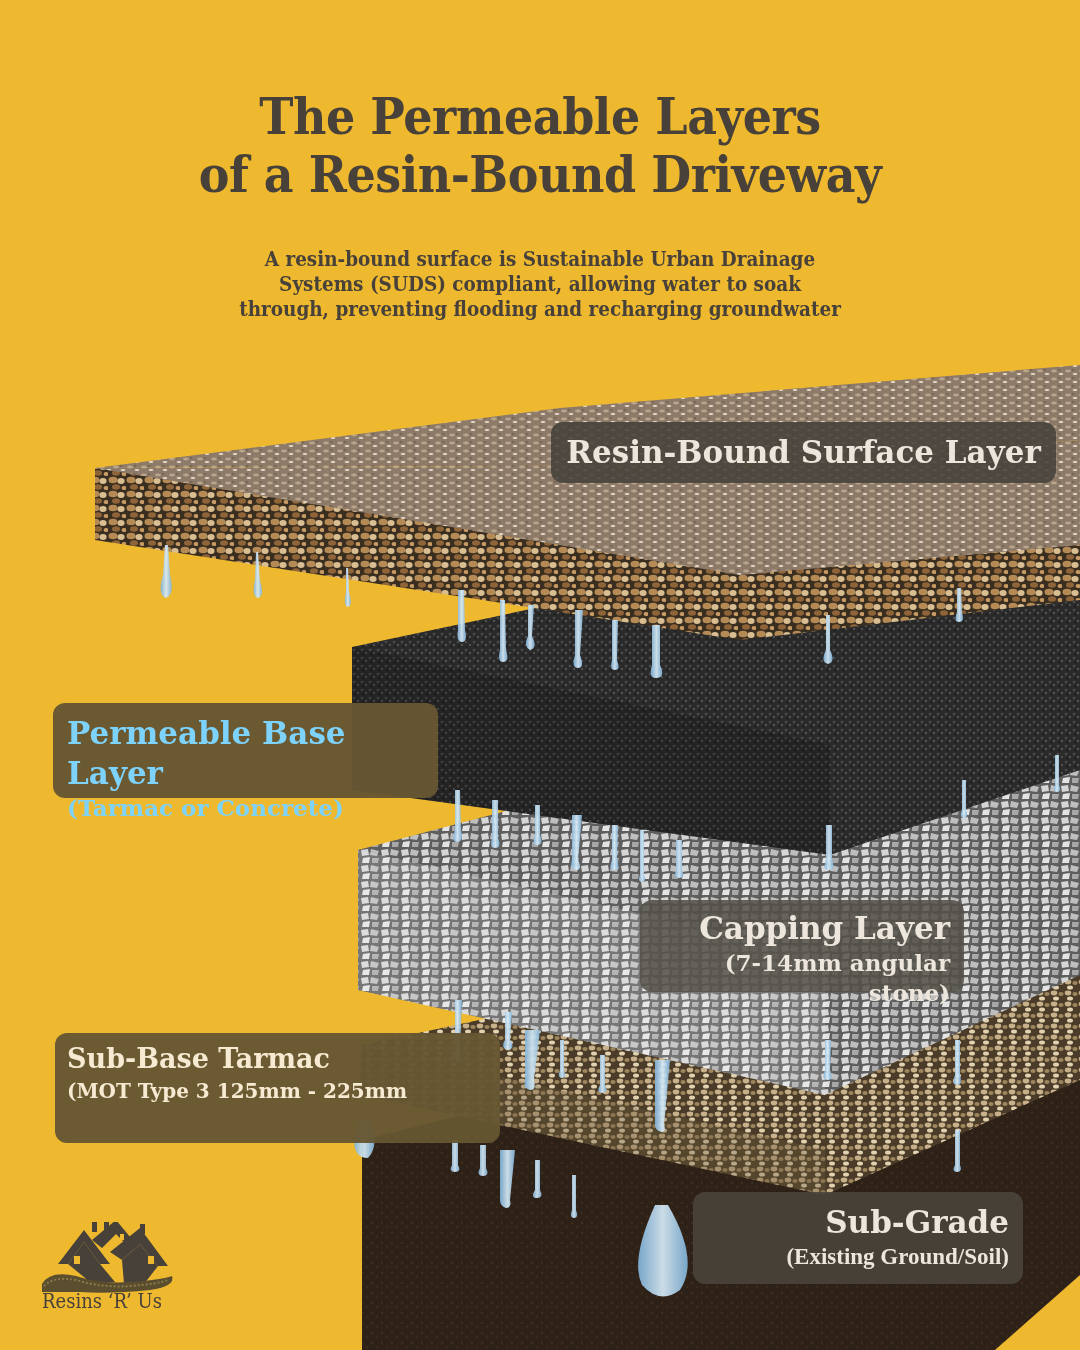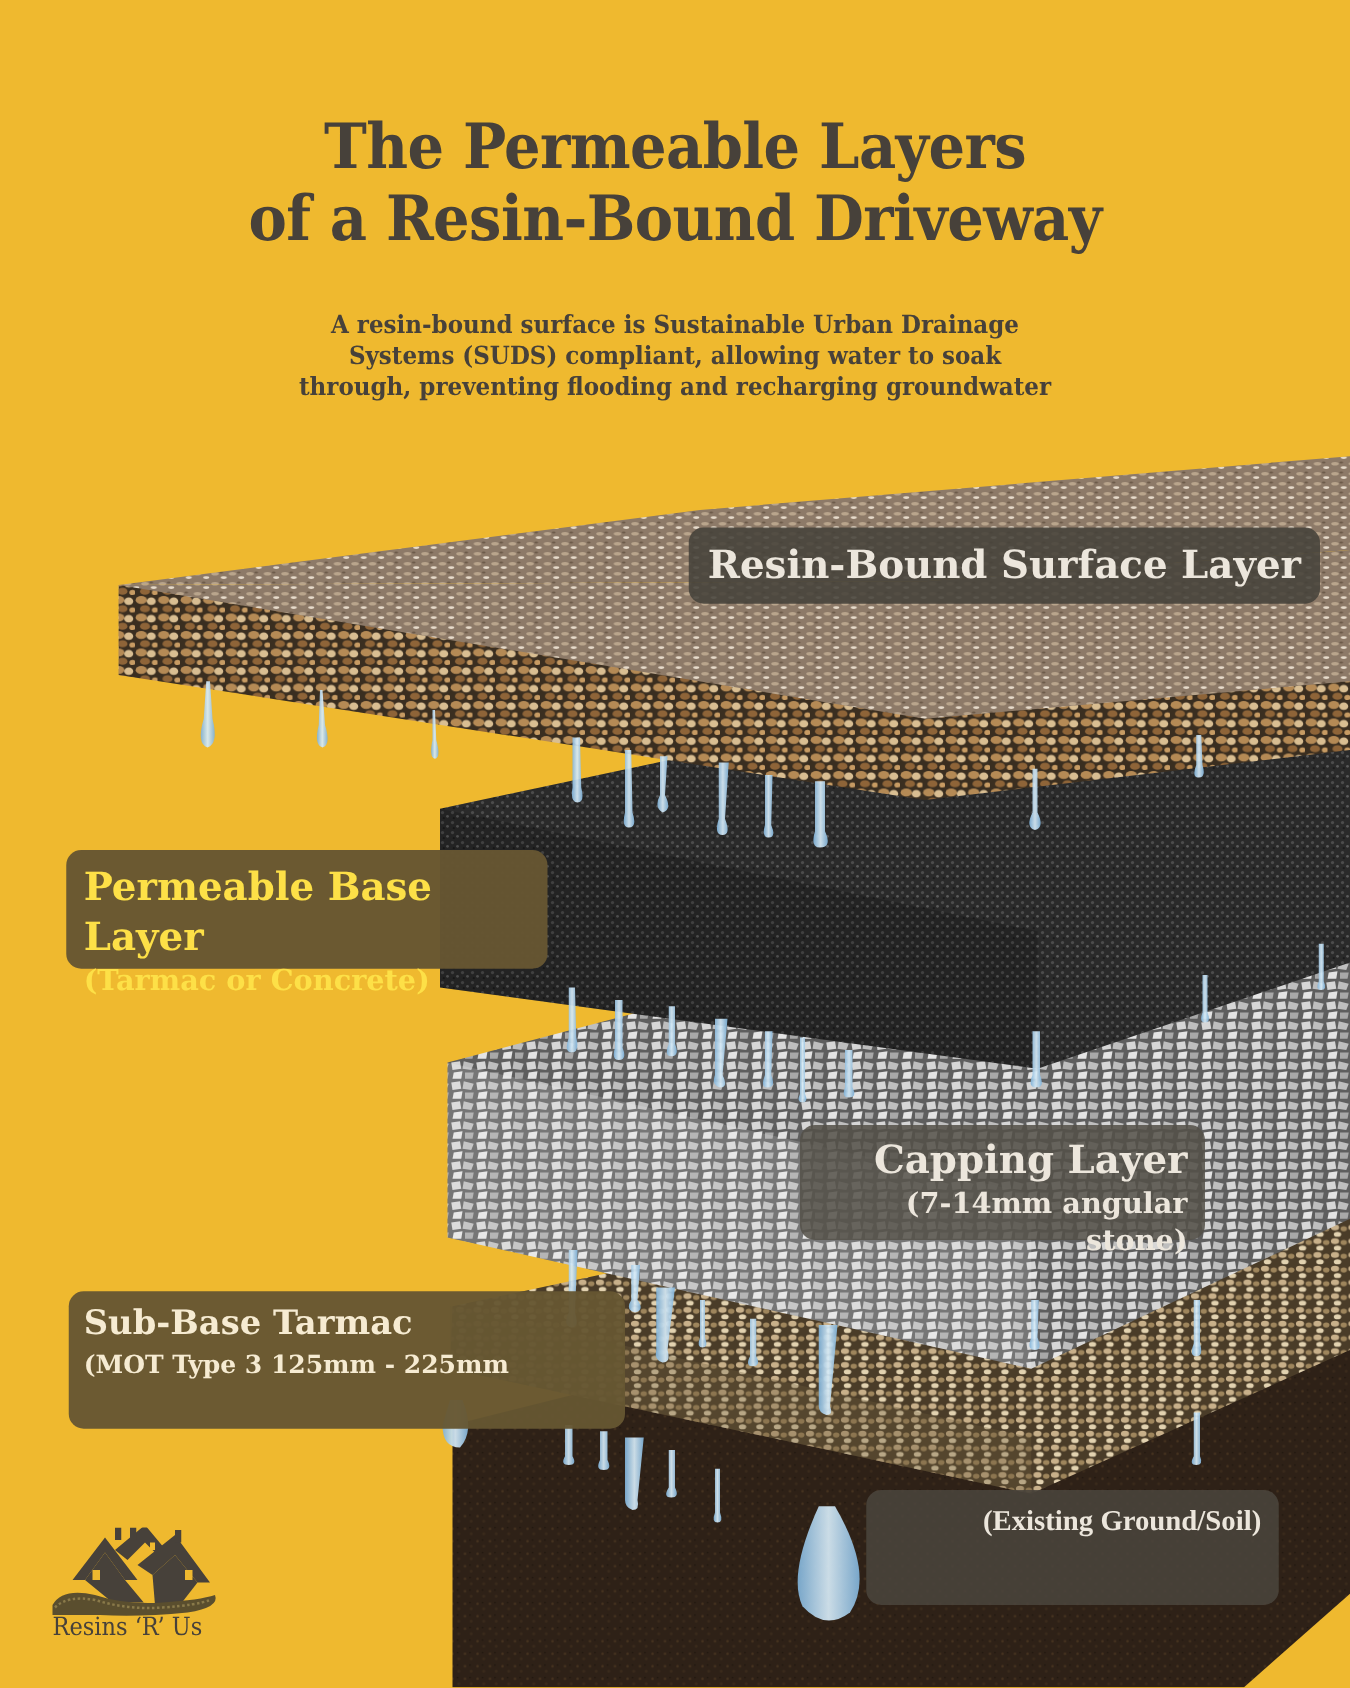--- a/index.html
+++ b/index.html
@@ -5,21 +5,21 @@
   html,body{margin:0;padding:0;}
   body{width:1080px;height:1350px;background:#EFB92F;position:relative;overflow:hidden;font-family:"DejaVu Serif","Liberation Serif",serif;}
   .title{position:absolute;left:0;top:88px;width:1080px;text-align:center;color:#47413A;font-family:"DejaVu Serif",serif;font-weight:bold;font-size:50px;line-height:58px;letter-spacing:-0.5px;transform:scaleX(0.92);}
   .subtitle{position:absolute;left:0;top:247px;width:1080px;text-align:center;color:#47413A;font-family:"DejaVu Serif",serif;font-weight:bold;font-size:20px;line-height:25px;transform:scaleX(0.92);}
   .scene{position:absolute;left:0;top:0;width:1080px;height:1350px;}
   .label{position:absolute;border-radius:12px;color:#ECE6DC;font-family:"DejaVu Serif",serif;font-weight:bold;}
   .label .l1{display:block;font-size:30px;line-height:36px;}
   .label .l2{display:block;font-size:21px;line-height:28px;}
   .lbl-surface{left:503px;top:422px;width:505px;height:61px;background:rgba(70,66,58,0.88);text-align:center;margin-left:48px;}
   .lbl-surface .l1{font-size:31px;line-height:61px;}
-  .lbl-base{left:53px;top:680px;width:385px;height:95px;background:rgba(102,86,50,0.97);padding:10px 0 0 14px;box-sizing:border-box;color:#fde047;}
+  .lbl-base{left:53px;top:703px;width:385px;height:95px;background:rgba(102,86,50,0.97);padding:10px 0 0 14px;box-sizing:border-box;color:#7dd3fc;}
   .lbl-base .l1{font-size:31px;line-height:40px;}
   .lbl-base .l2{font-size:23px;line-height:30px;}
   .lbl-capping{left:640px;top:900px;width:324px;height:92px;background:rgba(84,80,72,0.86);text-align:right;padding:8px 14px 0 0;box-sizing:border-box;}
   .lbl-capping .l1{font-size:31px;line-height:40px;}
   .lbl-capping .l2{font-size:23px;line-height:30px;}
   .lbl-subbase{left:55px;top:1033px;width:445px;height:110px;background:rgba(102,86,50,0.96);padding:8px 0 0 12px;box-sizing:border-box;color:#F6EBD2;}
   .lbl-subbase .l1{font-size:27px;line-height:36px;}
   .lbl-subbase .l2{font-size:20px;line-height:28px;}
   .lbl-subgrade{left:693px;top:1192px;width:330px;height:92px;background:rgba(74,68,60,0.88);text-align:right;padding:10px 14px 0 0;box-sizing:border-box;}
   .lbl-subgrade .l1{font-size:31px;line-height:40px;}
@@ -168,20 +168,21 @@
   <span class="l1">Capping Layer</span>
   <span class="l2">(7-14mm angular stone)</span>
 </div>
 
 <div class="label lbl-subbase">
   <span class="l1">Sub-Base Tarmac</span>
   <span class="l2">(MOT Type 3  125mm - 225mm</span>
 </div>
 
 <div class="label lbl-subgrade">
+  <span class="l1">Sub-Grade</span>
   <span class="l2">(Existing Ground/Soil)</span>
 </div>
 
 <svg class="logo" viewBox="0 0 140 100" xmlns="http://www.w3.org/2000/svg">
   <g fill="#47413A">
     <polygon points="18,42 44,8 70,42 60,42 44,20 28,42"></polygon>
     <polygon points="44,20 60,42 75,60 50,60 28,42"></polygon>
     <polygon points="52,18 76,-2 96,22 86,22 76,12 62,26"></polygon>
     <polygon points="70,30 100,6 128,44 118,44 100,22 82,38"></polygon>
     <polygon points="82,38 100,22 118,44 104,62 84,62"></polygon>

